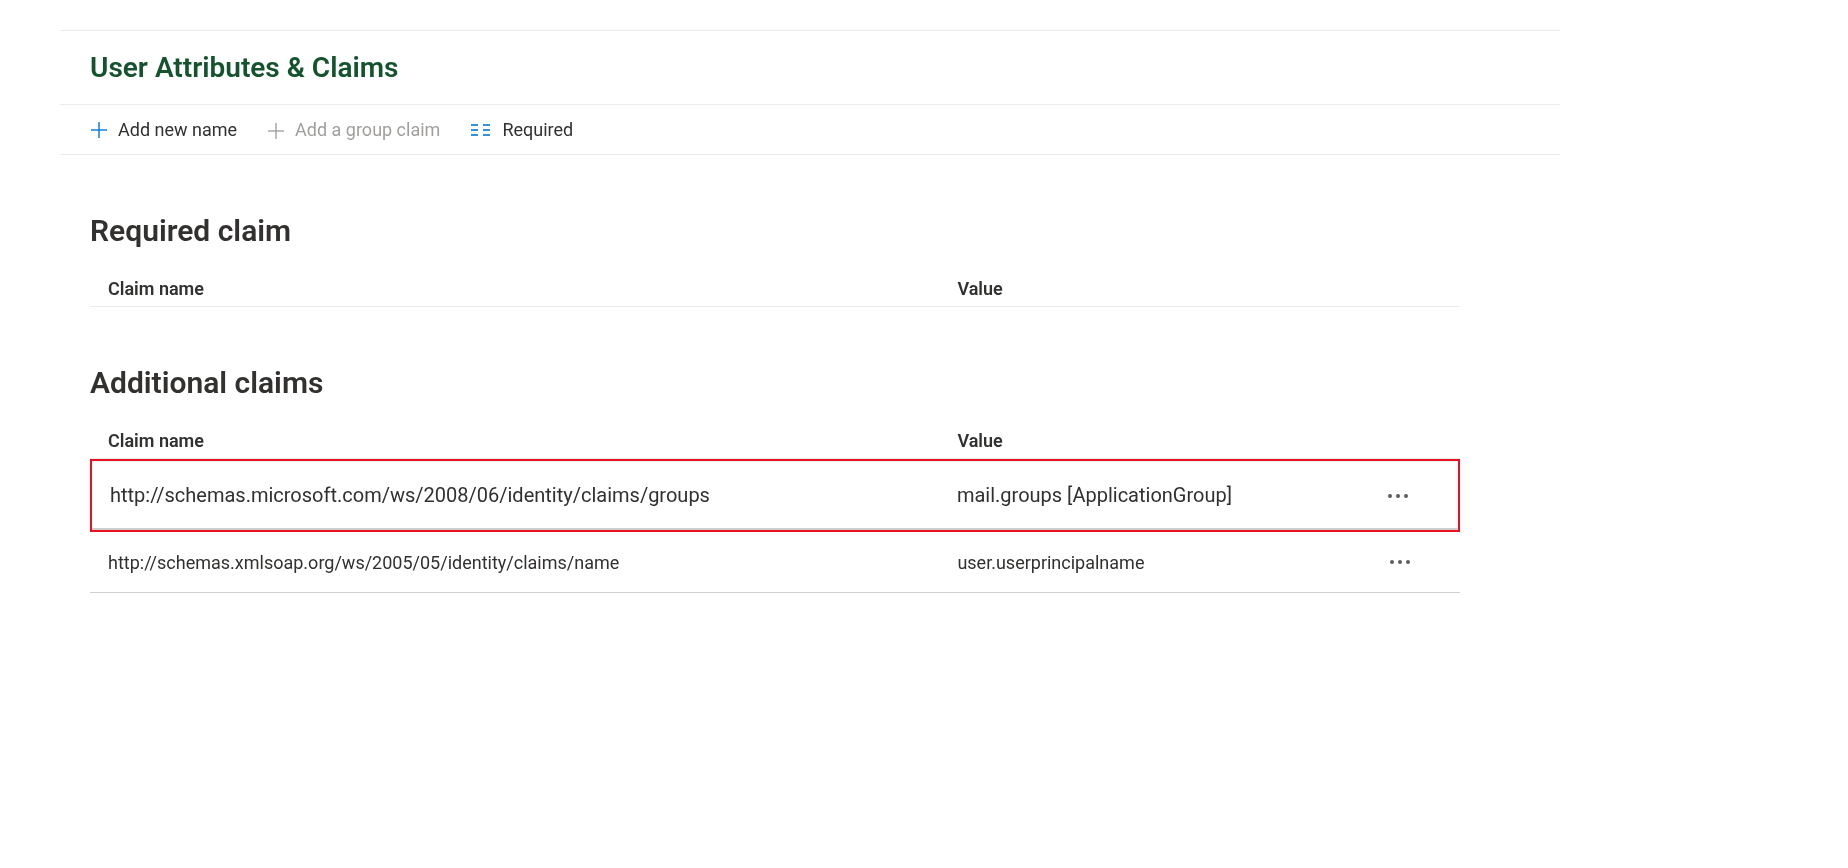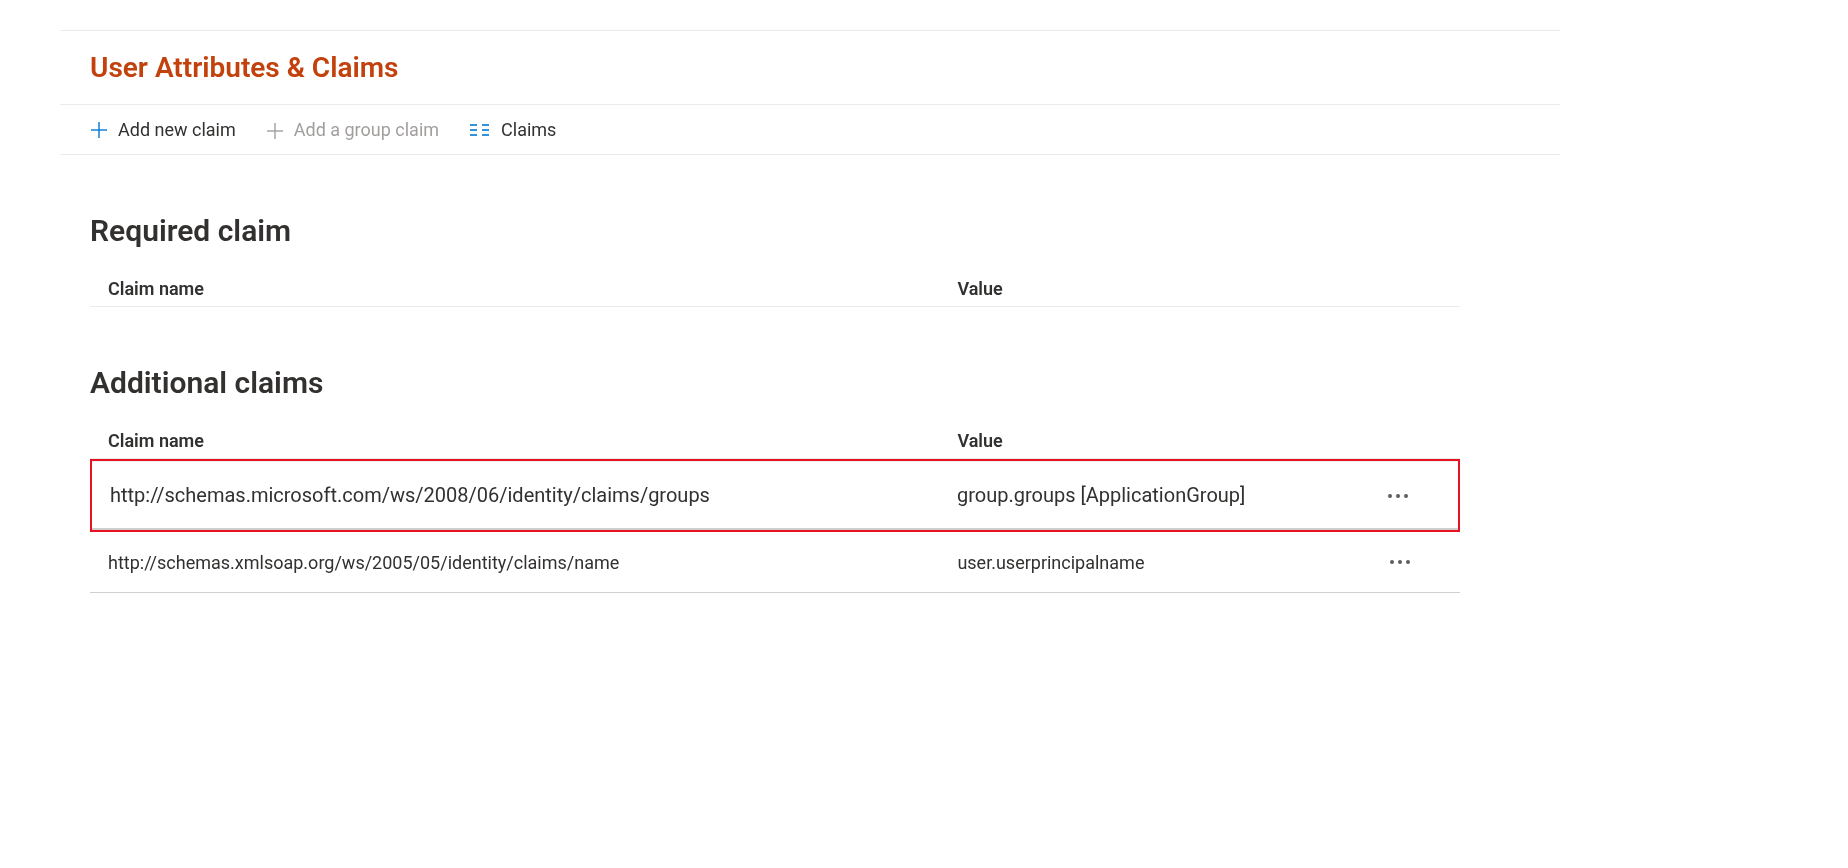--- a/index.html
+++ b/index.html
@@ -18,21 +18,21 @@
     border-top: 1px solid #edebe9;
     margin: 30px 0 0 60px;
     width: 1500px;
   }
   .title-block {
     padding: 20px 0 20px 90px;
   }
   .page-title {
     font-size: 28px;
     font-weight: 600;
-    color: #c2410c;
+    color: #14532d;
   }
   .toolbar-wrap {
     margin-left: 60px;
     width: 1500px;
     border-top: 1px solid #edebe9;
     border-bottom: 1px solid #edebe9;
   }
   .toolbar {
     display: flex;
     align-items: center;
@@ -143,41 +143,41 @@
   </div>
 
   <div class="toolbar-wrap">
     <div class="toolbar">
 
       <div class="toolbar-item">
         <svg class="icon-plus" viewBox="0 0 18 18">
           <line x1="9" y1="1" x2="9" y2="17"></line>
           <line x1="1" y1="9" x2="17" y2="9"></line>
         </svg>
-        <span>Add new claim</span>
+        <span>Add new name</span>
       </div>
 
       <div class="toolbar-item disabled">
         <svg class="icon-plus disabled" viewBox="0 0 18 18">
           <line x1="9" y1="1" x2="9" y2="17"></line>
           <line x1="1" y1="9" x2="17" y2="9"></line>
         </svg>
         <span>Add a group claim</span>
       </div>
 
       <div class="toolbar-item">
         <svg class="icon-columns" viewBox="0 0 22 16">
           <line x1="1" y1="3" x2="8" y2="3"></line>
           <line x1="1" y1="8" x2="8" y2="8"></line>
           <line x1="1" y1="13" x2="8" y2="13"></line>
           <line x1="13" y1="3" x2="20" y2="3"></line>
           <line x1="13" y1="8" x2="20" y2="8"></line>
           <line x1="13" y1="13" x2="20" y2="13"></line>
         </svg>
-        <span>Claims</span>
+        <span>Required</span>
       </div>
 
     </div>
   </div>
 
   <div class="section">
     <h2 class="section-heading">Required claim</h2>
     <table class="table">
       <tbody>
           <tr class="thead-row">
@@ -200,21 +200,21 @@
         <td class="col-actions"></td>
       </tr>
     </tbody>
       </table>
 
     <div class="highlight-box">
       <table class="highlight-table">
         <tbody>
             <tr>
           <td class="col-name">http://schemas.microsoft.com/ws/2008/06/identity/claims/groups</td>
-          <td class="col-value">group.groups [ApplicationGroup]</td>
+          <td class="col-value">mail.groups [ApplicationGroup]</td>
           <td class="col-actions">
             <span class="more-btn">
               <svg viewBox="0 0 22 6">
                 <circle cx="3" cy="3" r="2"></circle>
                     <circle cx="11" cy="3" r="2"></circle>
                     <circle cx="19" cy="3" r="2"></circle>
               </svg>
             </span>
           </td>
         </tr>

